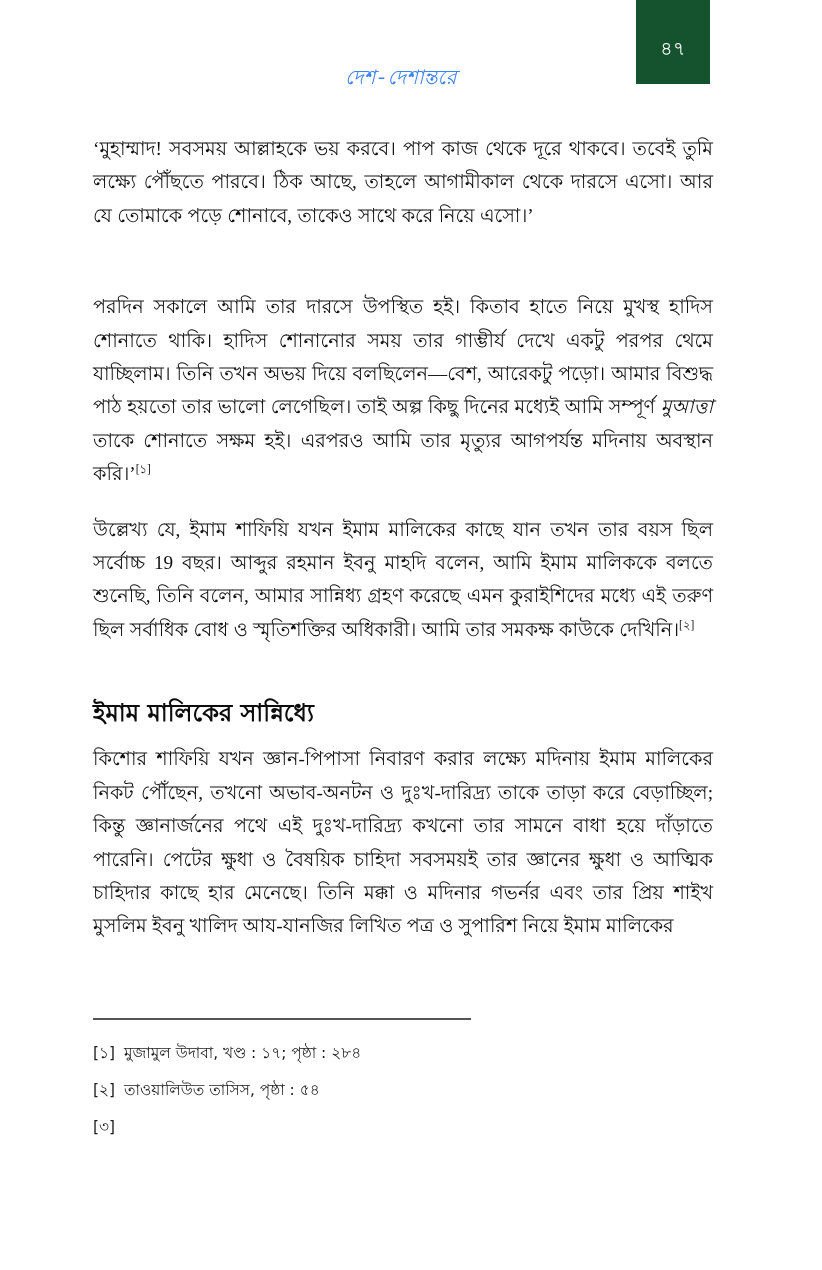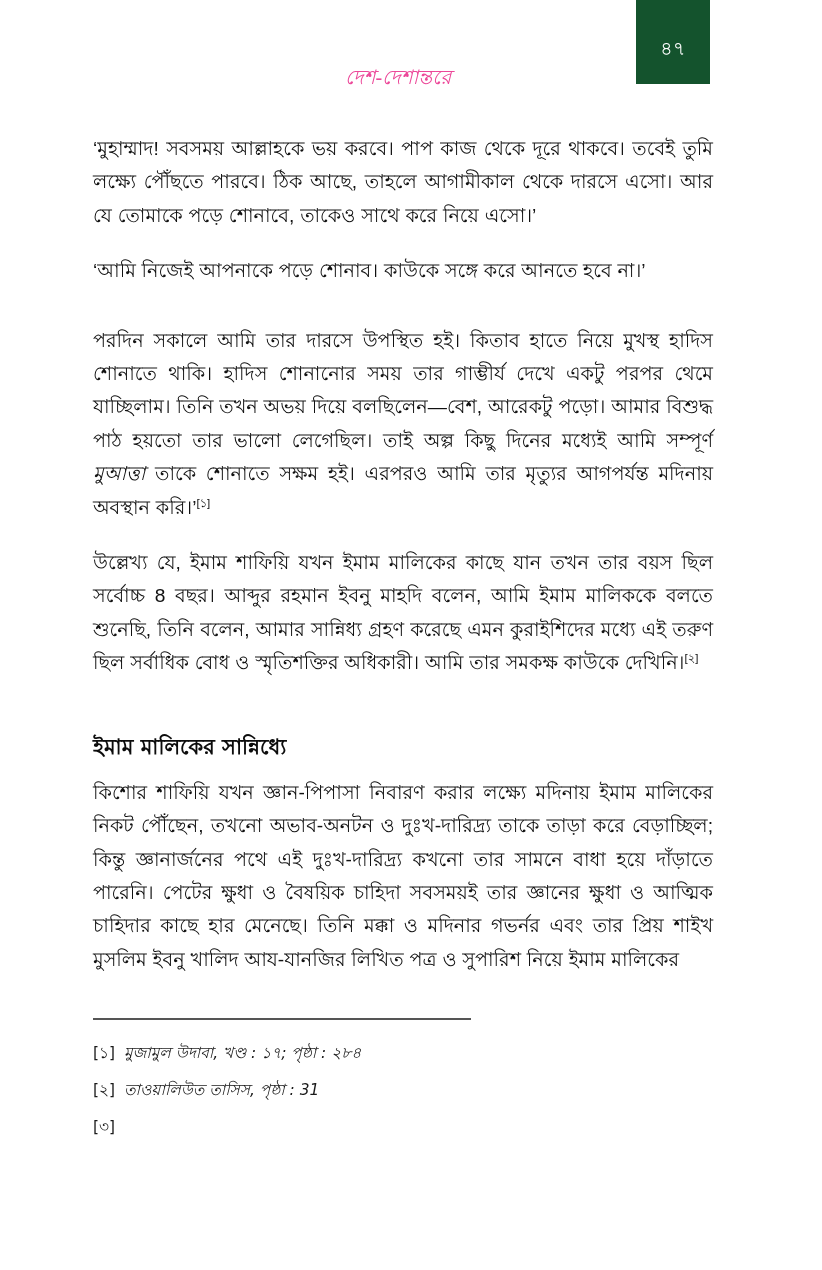--- a/index.html
+++ b/index.html
@@ -46,57 +46,57 @@
     font-size: 19px;
     letter-spacing: 0.5px;
     font-family: "DejaVu Sans", "Liberation Sans", sans-serif;
   }
   .running-title {
     position: absolute;
     left: 345px;
     top: 62px;
     font-size: 20px;
     font-style: italic;
-    color: #ec4899;
+    color: #3b82f6;
     white-space: nowrap;
-    font-family: Liberation Serif, serif;
+    font-family: Liberation Mono, monospace;
   }
 
   
   .body-column {
     position: absolute;
     left: 93px;
     top: 132px;
     width: 620px;
   }
   p.para {
     margin: 0 0 0px 0;
     font-size: 19.2px;
     line-height: 33.4px;
     text-align: justify;
     text-justify: inter-word;
     color: #111111;
-    font-family: Liberation Sans, sans-serif;
+    font-family: Liberation Serif, serif;
     word-spacing: 0.5px;
   }
   .gap-sm { height: 14px; }
   .gap-md { height: 22px; }
   .gap-lg { height: 30px; }
 
   .it { font-style: italic; }
 
   sup.fn {
     font-size: 11.5px;
     vertical-align: super;
     line-height: 0;
   }
 
   h2.section-heading {
     margin: 0;
-    font-size: 21px;
+    font-size: 24px;
     font-weight: bold;
     line-height: 30px;
     color: #0c0c0c;
     font-family: "DejaVu Sans", "Liberation Sans", sans-serif;
   }
 
   
   .footnotes {
     position: absolute;
     left: 93px;
@@ -117,53 +117,51 @@
     margin-bottom: 15px;
     font-family: "DejaVu Sans", "Liberation Sans", sans-serif;
     color: #1a1a1a;
   }
   .footnote-marker {
     flex: 0 0 auto;
     margin-right: 9px;
     font-style: normal;
   }
   .footnote-text {
-    font-style: italic;
   }
 </style>
 </head>
 <body>
 
 <div class="page">
 
   <div class="header-band">
     <div class="page-number-box">
       <div class="page-number">৪৭</div>
     </div>
     <div class="running-title">দেশ-দেশান্তরে</div>
   </div>
 
   <div class="body-column">
 
     <p class="para">‘মুহাম্মাদ! সবসময় আল্লাহকে ভয় করবে। পাপ কাজ থেকে দূরে থাকবে। তবেই তুমি লক্ষ্যে পৌঁছতে পারবে। ঠিক আছে, তাহলে আগামীকাল থেকে দারসে এসো। আর যে তোমাকে পড়ে শোনাবে, তাকেও সাথে করে নিয়ে এসো।’</p>
 
     <div class="gap-md"></div>
 
-    <p class="para">‘আমি নিজেই আপনাকে পড়ে শোনাব। কাউকে সঙ্গে করে আনতে হবে না।’</p>
 
     <div class="gap-sm"></div>
 
 
     <div class="gap-md"></div>
 
     <p class="para"><span>পরদিন সকালে আমি তার দারসে উপস্থিত হই। কিতাব হাতে নিয়ে মুখস্থ হাদিস শোনাতে থাকি। হাদিস শোনানোর সময় তার গাম্ভীর্য দেখে একটু পরপর থেমে যাচ্ছিলাম। তিনি তখন অভয় দিয়ে বলছিলেন—বেশ, আরেকটু পড়ো। আমার বিশুদ্ধ পাঠ হয়তো তার ভালো লেগেছিল। তাই অল্প কিছু দিনের মধ্যেই আমি সম্পূর্ণ </span><span class="it">মুআত্তা</span><span> তাকে শোনাতে সক্ষম হই। এরপরও আমি তার মৃত্যুর আগপর্যন্ত মদিনায় অবস্থান করি।’</span><sup class="fn">[১]</sup></p>
 
     <div class="gap-md"></div>
 
-    <p class="para"><span>উল্লেখ্য যে, ইমাম শাফিয়ি যখন ইমাম মালিকের কাছে যান তখন তার বয়স ছিল সর্বোচ্চ 8 বছর। আব্দুর রহমান ইবনু মাহদি বলেন, আমি ইমাম মালিককে বলতে শুনেছি, তিনি বলেন, আমার সান্নিধ্য গ্রহণ করেছে এমন কুরাইশিদের মধ্যে এই তরুণ ছিল সর্বাধিক বোধ ও স্মৃতিশক্তির অধিকারী। আমি তার সমকক্ষ কাউকে দেখিনি।</span><sup class="fn">[২]</sup></p>
+    <p class="para"><span>উল্লেখ্য যে, ইমাম শাফিয়ি যখন ইমাম মালিকের কাছে যান তখন তার বয়স ছিল সর্বোচ্চ 19 বছর। আব্দুর রহমান ইবনু মাহদি বলেন, আমি ইমাম মালিককে বলতে শুনেছি, তিনি বলেন, আমার সান্নিধ্য গ্রহণ করেছে এমন কুরাইশিদের মধ্যে এই তরুণ ছিল সর্বাধিক বোধ ও স্মৃতিশক্তির অধিকারী। আমি তার সমকক্ষ কাউকে দেখিনি।</span><sup class="fn">[২]</sup></p>
 
     <div class="gap-md"></div>
 
 
     <div class="gap-lg"></div>
 
     <h2 class="section-heading">ইমাম মালিকের সান্নিধ্যে</h2>
 
     <div class="gap-sm"></div>
 
@@ -173,21 +171,21 @@
   <div class="footnotes">
     <div class="footnote-rule"></div>
 
     <div class="footnote-row">
       <span class="footnote-marker">[১]</span>
       <span class="footnote-text">মুজামুল উদাবা, খণ্ড : ১৭; পৃষ্ঠা : ২৮৪</span>
     </div>
 
     <div class="footnote-row">
       <span class="footnote-marker">[২]</span>
-      <span class="footnote-text">তাওয়ালিউত তাসিস, পৃষ্ঠা : 31</span>
+      <span class="footnote-text">তাওয়ালিউত তাসিস, পৃষ্ঠা : ৫৪</span>
     </div>
 
     <div class="footnote-row">
       <span class="footnote-marker">[৩]</span>
     </div>
   </div>
 
 </div>
 
 </body></html>

